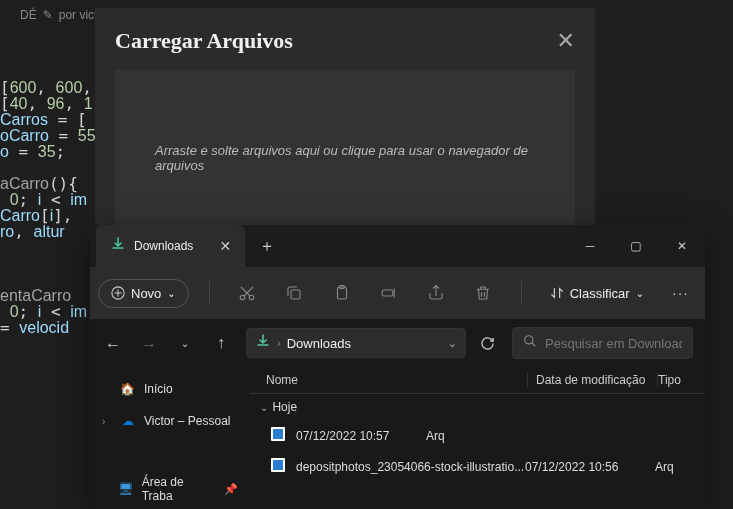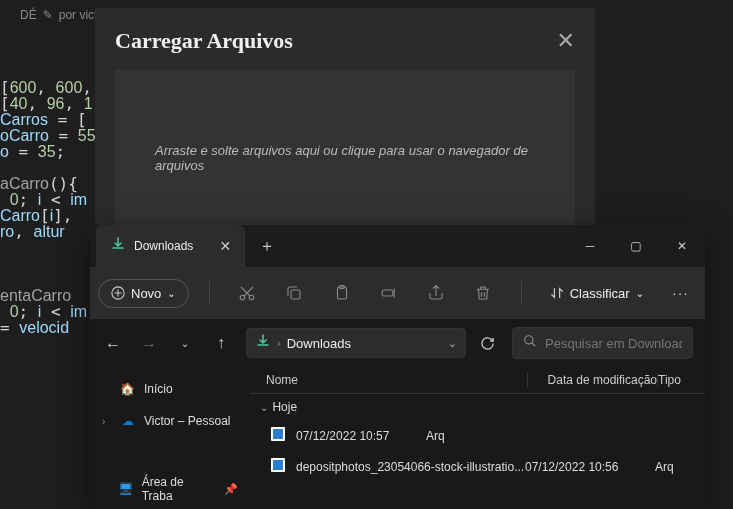--- a/index.html
+++ b/index.html
@@ -63,21 +63,21 @@
 .sidebar { width: 160px; background: #191919; padding: 8px 4px; }
 .side-item { display: flex; align-items: center; gap: 8px; padding: 6px 8px; font-size: 12px; color: #ddd; border-radius: 4px; }
 .side-item .chev { color: #888; font-size: 10px; width: 10px; display:inline-block; }
 .side-item.indent { padding-left: 24px; }
 .side-icon { width: 16px; height: 16px; display: flex; align-items: center; justify-content: center; }
 .pin-icon { color: #888; font-size: 11px; margin-left: auto; }
 
 .file-list { flex: 1; background: #191919; font-size: 12px; }
 .list-header { display: flex; padding: 6px 8px; border-bottom: 1px solid #333; }
 .col-name { flex: 1; color: #ccc; padding-left: 8px;}
-.col-date { width: 130px; color: #ccc; border-left: 1px solid #333; padding-left: 8px; text-align: right;}
+.col-date { width: 130px; color: #ccc; border-left: 1px solid #333; padding-left: 8px;}
 .col-type { width: 40px; color: #ccc; border-left: 1px solid #333; padding-left: 0;}
 .group-row { padding: 6px 10px; color: #ddd; display: flex; align-items: center; gap: 4px; }
 .group-chev { font-size: 10px; color: #aaa; }
 .file-row { display: flex; padding: 6px 10px; align-items: center; color: #ddd; }
 .file-icon { width: 18px; margin-right: 8px; margin-left: 10px; }
 .file-name { flex: 1; white-space: nowrap; overflow: hidden; text-overflow: ellipsis; }
 .file-date { width: 130px; }
 .file-type { width: 40px; }
 </style>
 </head>

